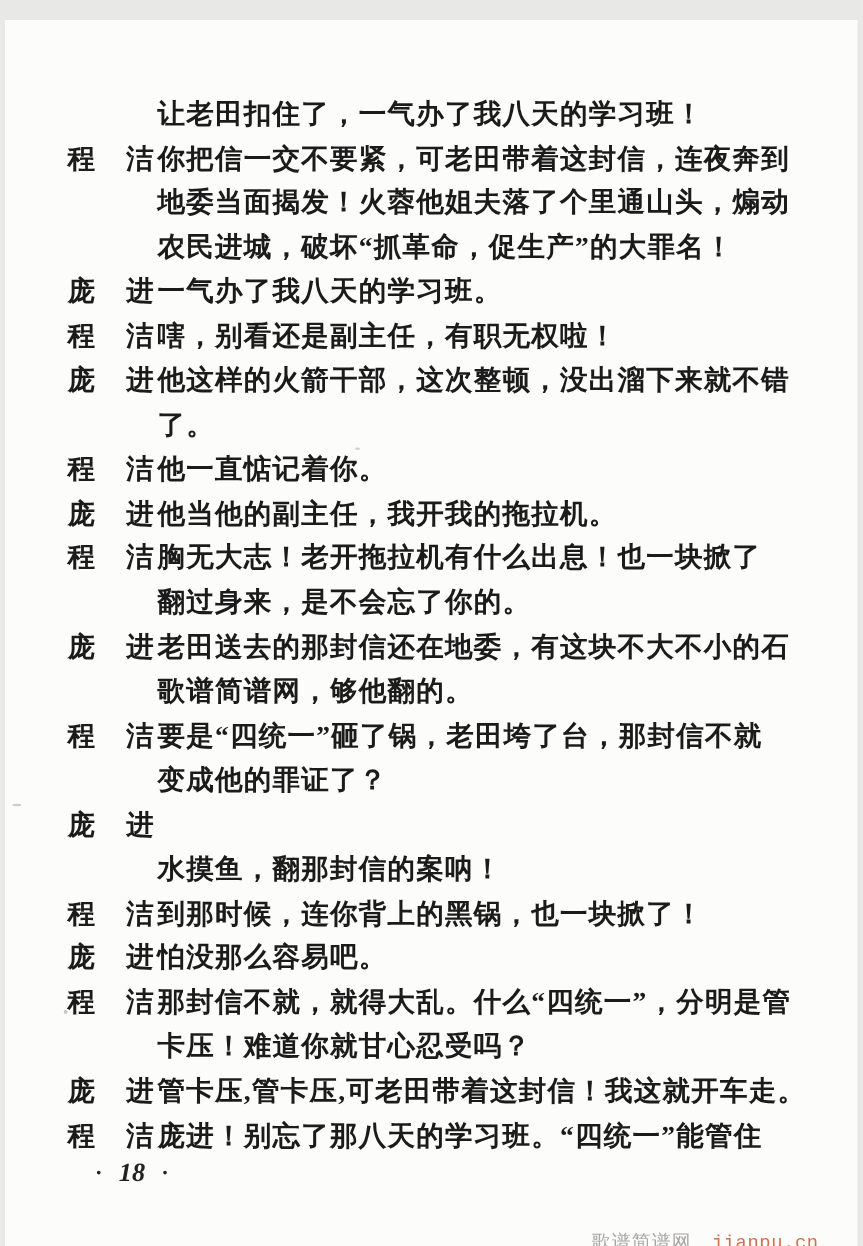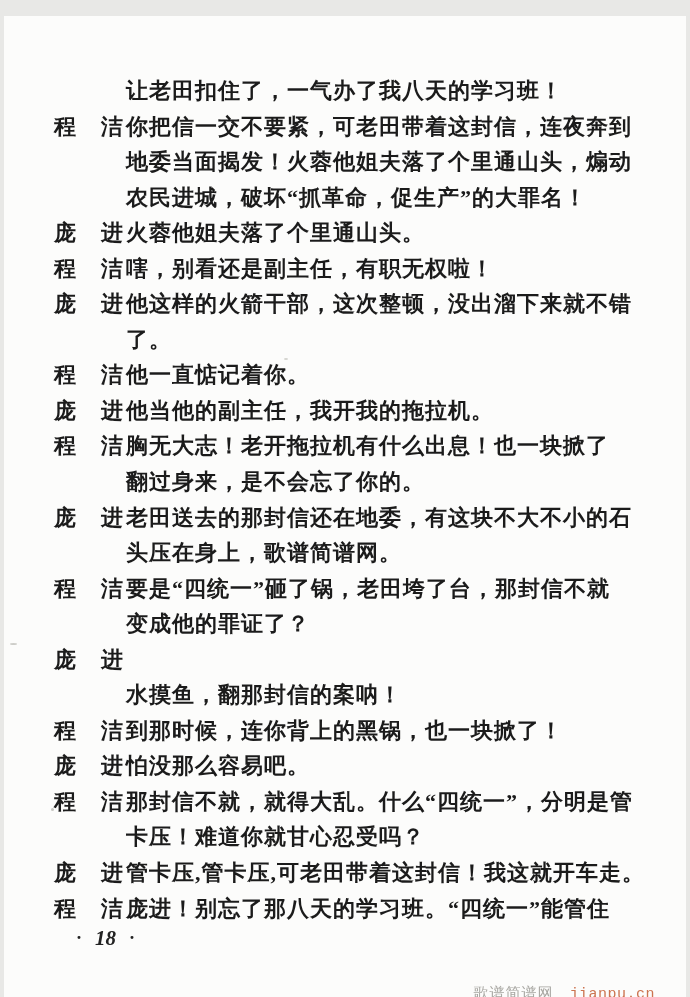--- a/index.html
+++ b/index.html
@@ -100,21 +100,21 @@
       <span class="text">地委当面揭发！火蓉他姐夫落了个里通山头，煽动</span>
     </div>
 
     <div class="line">
       <span class="speaker"></span>
       <span class="text">农民进城，破坏“抓革命，促生产”的大罪名！</span>
     </div>
 
     <div class="line">
       <span class="speaker">庞　进</span>
-      <span class="text">火蓉他姐夫落了个里通山头。</span>
+      <span class="text">一气办了我八天的学习班。</span>
     </div>
 
     <div class="line">
       <span class="speaker">程　洁</span>
       <span class="text">嗐，别看还是副主任，有职无权啦！</span>
     </div>
 
     <div class="line">
       <span class="speaker">庞　进</span>
       <span class="text">他这样的火箭干部，这次整顿，没出溜下来就不错</span>
@@ -145,21 +145,21 @@
       <span class="text">翻过身来，是不会忘了你的。</span>
     </div>
 
     <div class="line">
       <span class="speaker">庞　进</span>
       <span class="text">老田送去的那封信还在地委，有这块不大不小的石</span>
     </div>
 
     <div class="line">
       <span class="speaker"></span>
-      <span class="text">头压在身上，歌谱简谱网。</span>
+      <span class="text">歌谱简谱网，够他翻的。</span>
     </div>
 
     <div class="line">
       <span class="speaker">程　洁</span>
       <span class="text">要是“四统一”砸了锅，老田垮了台，那封信不就</span>
     </div>
 
     <div class="line">
       <span class="speaker"></span>
       <span class="text">变成他的罪证了？</span>

